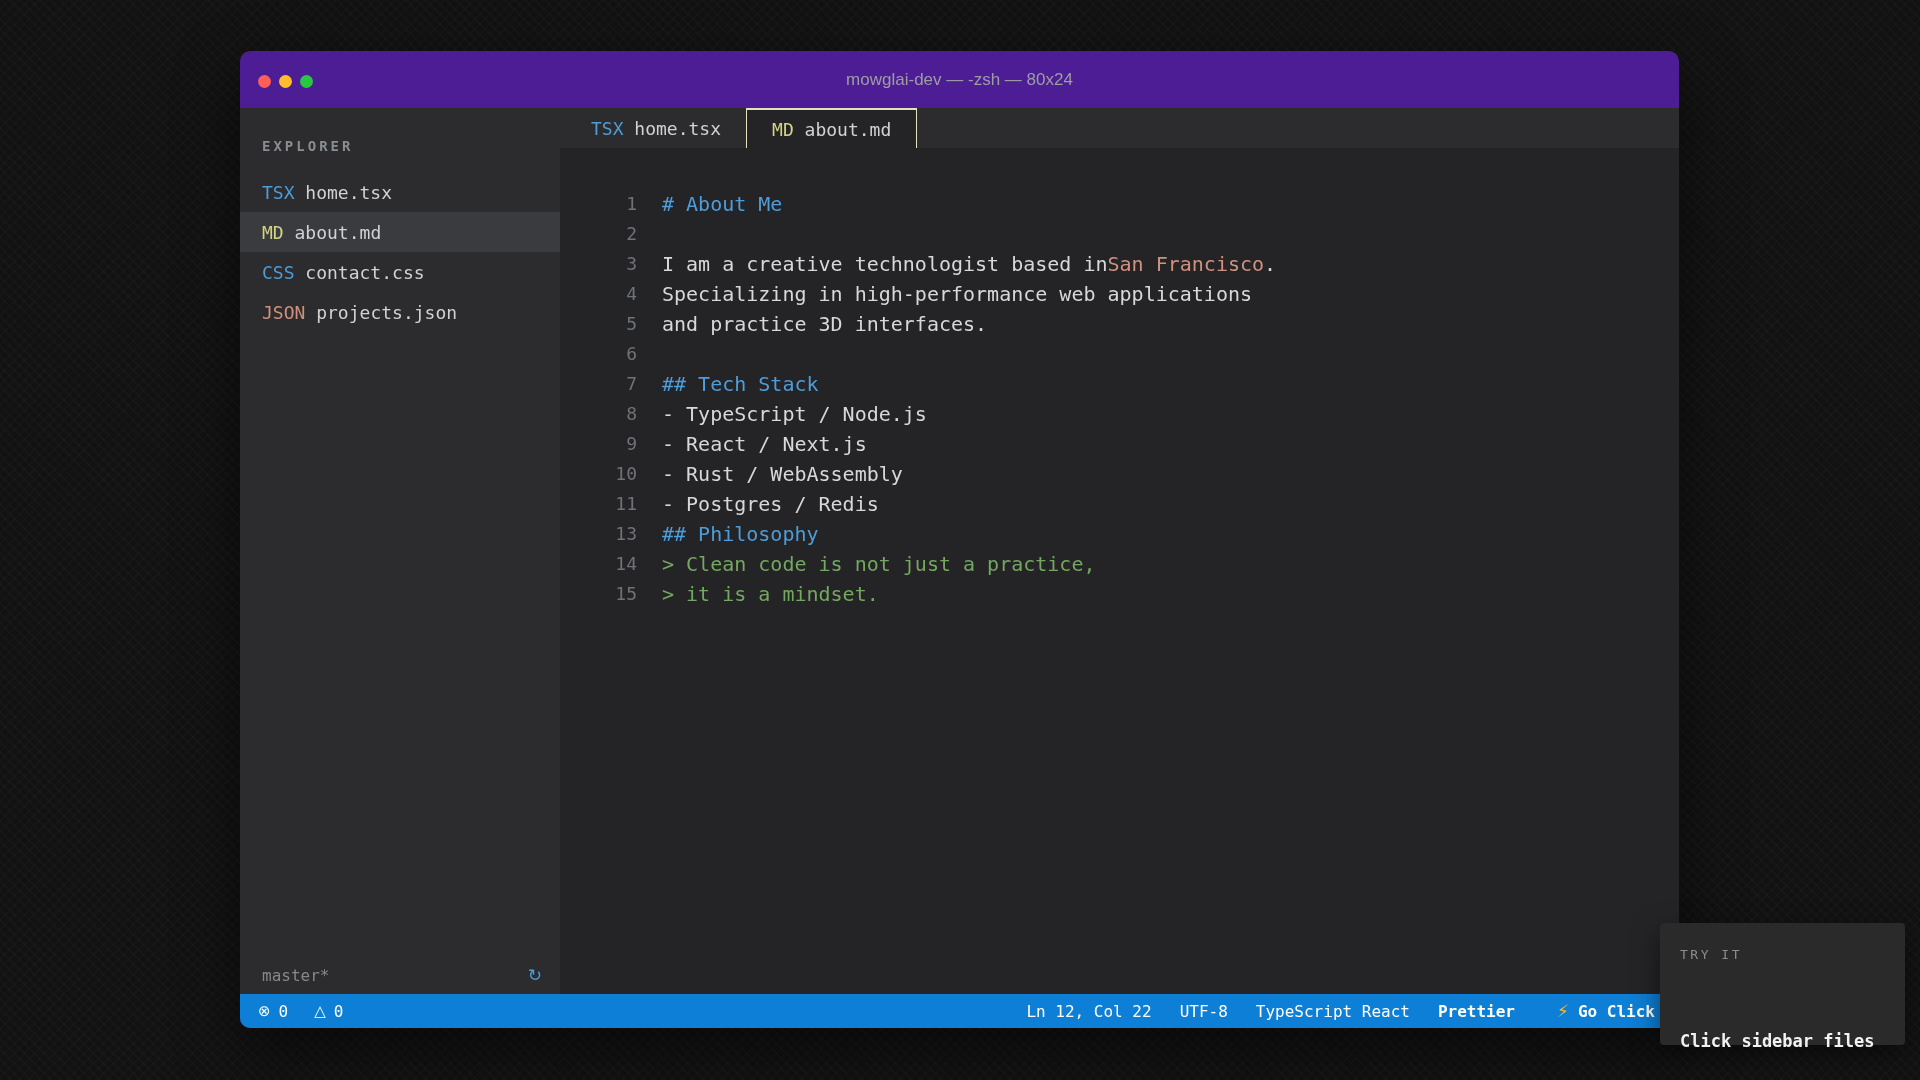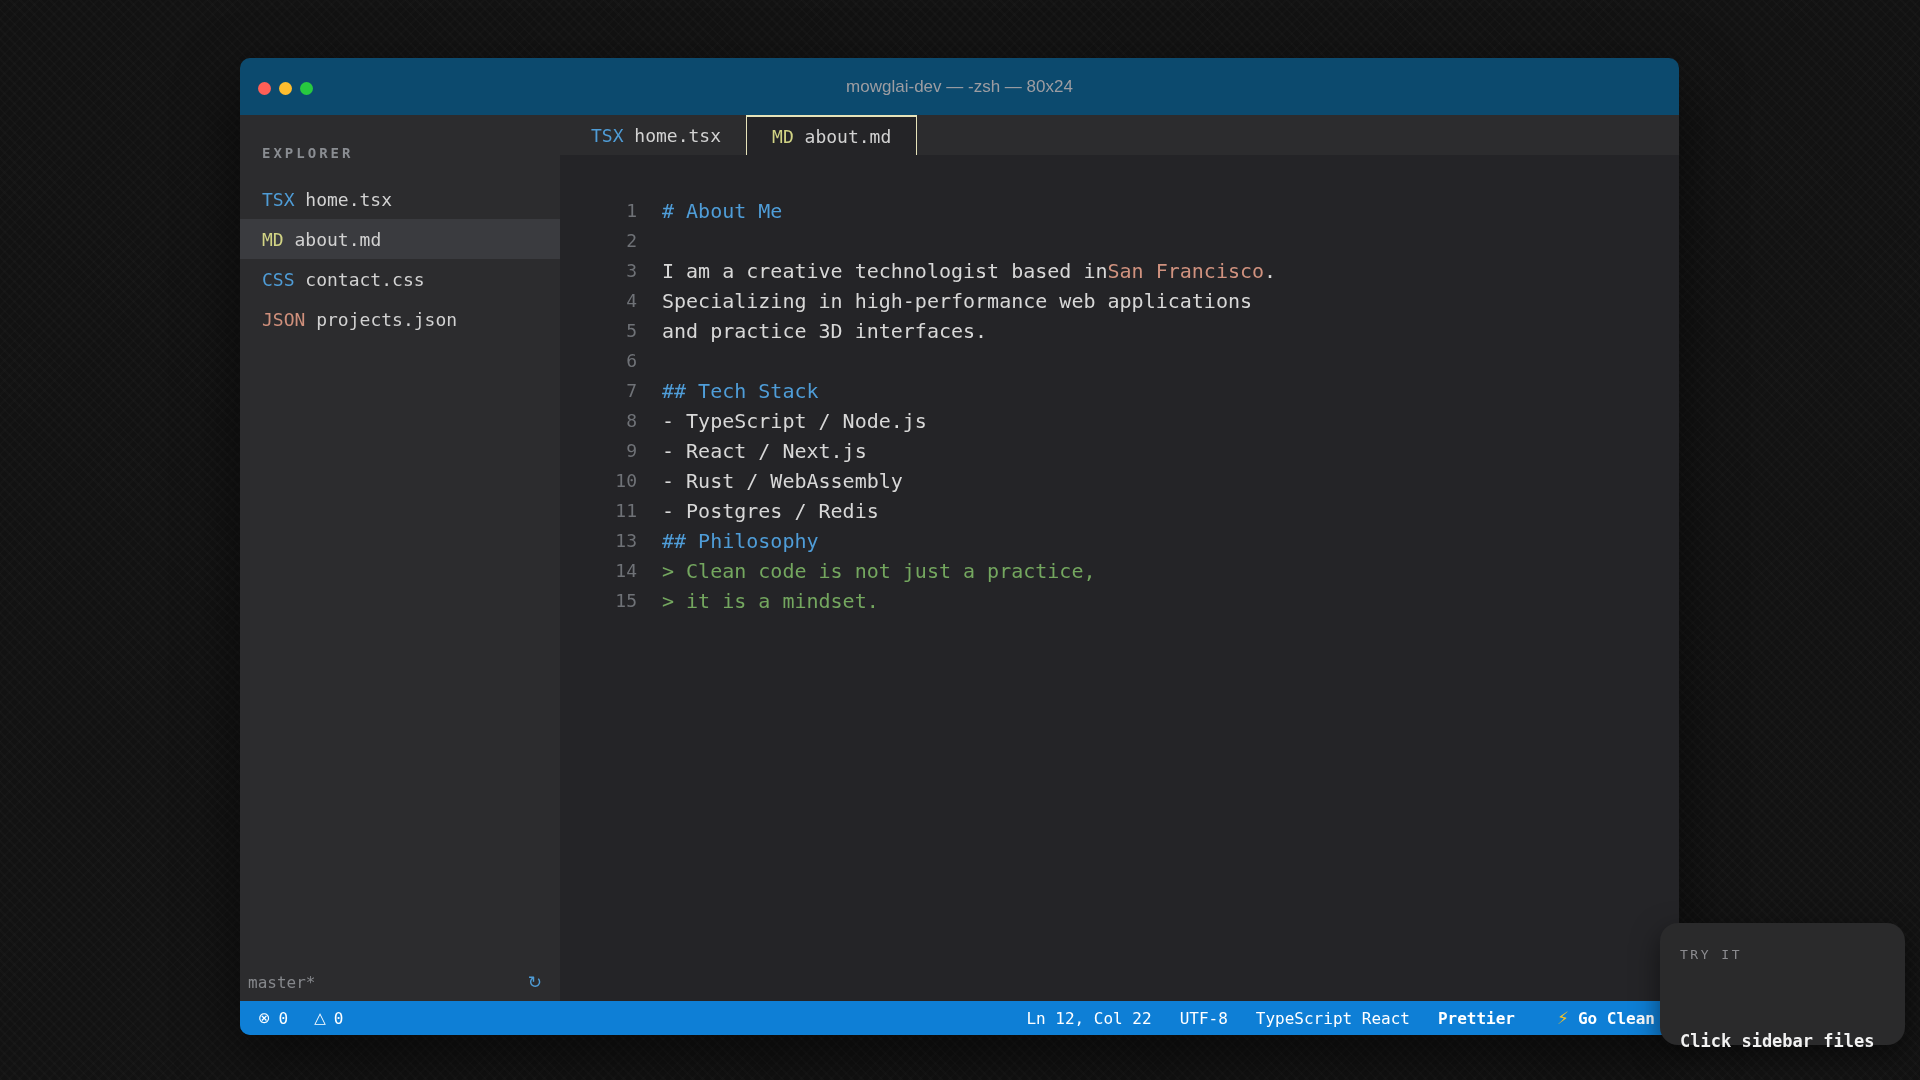--- a/index.html
+++ b/index.html
@@ -6,23 +6,23 @@
   body{
     width:1920px;height:1080px;overflow:hidden;position:relative;
     background-color:#121212;
     background-image:
       repeating-linear-gradient(45deg, rgba(255,255,255,0.015) 0 2px, transparent 2px 7px),
       repeating-linear-gradient(-45deg, rgba(255,255,255,0.012) 0 2px, transparent 2px 7px);
     font-family:"DejaVu Sans Mono", monospace;
   }
   .window{
     position:absolute;left:240px;top:51px;width:1439px;height:977px;
-    background:#0c4a6e;border-radius:10px;
+    background:#4c1d95;border-radius:10px;
     box-shadow:0 22px 60px rgba(0,0,0,0.55);
-    display:flex;flex-direction:column;margin-top:7px;
+    display:flex;flex-direction:column;
   }
   
   .titlebar{height:57px;position:relative;flex:0 0 auto;}
   .traffic{position:absolute;left:18px;top:24px;display:flex;gap:8px;}
   .light{width:13px;height:13px;border-radius:50%;}
   .light.red{background:#ff5f56;}
   .light.yellow{background:#ffbd2e;}
   .light.green{background:#27c93f;}
   .win-title{
     position:absolute;left:0;right:0;top:0;height:57px;
@@ -35,21 +35,21 @@
   .explorer-header{
     padding:30px 0 18px 22px;color:#8a8d92;font-size:14px;font-weight:bold;letter-spacing:3px;
   }
   .file-row{
     height:40px;display:flex;align-items:center;padding-left:22px;
     font-size:18px;color:#d2d2d2;cursor:default;white-space:pre;
   }
   .file-row.active{background:#3a3b3f;}
   .sidebar-spacer{flex:1 1 auto;}
   .branch-row{
-    height:38px;display:flex;align-items:center;padding:0 18px 0 8px;
+    height:38px;display:flex;align-items:center;padding:0 18px 0 22px;
     color:#85878b;font-size:16px;
   }
   .branch-row .spacer{flex:1;}
   .sync{color:#4f9cd6;font-size:17px;font-family:"DejaVu Sans", sans-serif;}
   
   .b-blue{color:#4f9cd6;}
   .b-yellow{color:#d2d485;}
   .b-salmon{color:#d0907c;}
   
   .main{flex:1 1 auto;display:flex;flex-direction:column;min-width:0;}
@@ -80,21 +80,21 @@
   .sb-item{display:flex;align-items:center;gap:8px;}
   .sb-icon{font-family:"DejaVu Sans", sans-serif;font-size:15px;}
   .sb-right{margin-left:auto;display:flex;align-items:center;}
   .sb-seg{margin-left:28px;display:flex;align-items:center;gap:9px;}
   .sb-seg.bold{font-weight:bold;}
   .sb-seg.golive{margin-left:42px;}
   .bolt{color:#f7c325;font-family:"DejaVu Sans", sans-serif;font-size:17px;}
   
   .tooltip{
     position:absolute;left:1660px;top:923px;width:245px;height:122px;
-    background:#2a2a2b;border-radius:18px;z-index:5;
+    background:#2a2a2b;border-radius:4px;z-index:5;
     box-shadow:0 10px 28px rgba(0,0,0,0.5);
     padding:24px 20px 0 20px;box-sizing:border-box;
   }
   .tooltip .tip-title{color:#8c8c90;font-size:13px;letter-spacing:2.5px;margin-bottom:14px;}
   .tooltip .tip-body{color:#f2f2f2;font-size:17px;font-weight:bold;line-height:26px;white-space:pre;}
 </style>
 </head>
 <body>
 
 <div class="window">
@@ -148,21 +148,21 @@
             <div class="line"><div class="gutter">13</div><div class="code"><span class="c-blue">## Philosophy</span></div></div>
             <div class="line"><div class="gutter">14</div><div class="code"><span class="c-green">&gt; Clean code is not just a practice,</span></div></div>
             <div class="line"><div class="gutter">15</div><div class="code"><span class="c-green">&gt; it is a mindset.</span></div></div>
           </div>
       </div>
     </div>
   </div>
 
   <div class="statusbar">
     <div class="sb-left" id="sb-left"><div class="sb-item"><span class="sb-icon">⊗</span><span>0</span></div><div class="sb-item"><span class="sb-icon">△</span><span>0</span></div></div>
-    <div class="sb-right" id="sb-right"><div class="sb-seg"><span>Ln 12, Col 22</span></div><div class="sb-seg"><span>UTF-8</span></div><div class="sb-seg"><span>TypeScript React</span></div><div class="sb-seg bold"><span>Prettier</span></div><div class="sb-seg bold golive"><span class="bolt">⚡</span><span>Go Clean</span></div></div>
+    <div class="sb-right" id="sb-right"><div class="sb-seg"><span>Ln 12, Col 22</span></div><div class="sb-seg"><span>UTF-8</span></div><div class="sb-seg"><span>TypeScript React</span></div><div class="sb-seg bold"><span>Prettier</span></div><div class="sb-seg bold golive"><span class="bolt">⚡</span><span>Go Click</span></div></div>
   </div>
 
 </div>
 
 <div class="tooltip">
   <div class="tip-title">TRY IT</div>
   <div class="tip-body">
     <div>Click sidebar files</div>
     
   </div>

